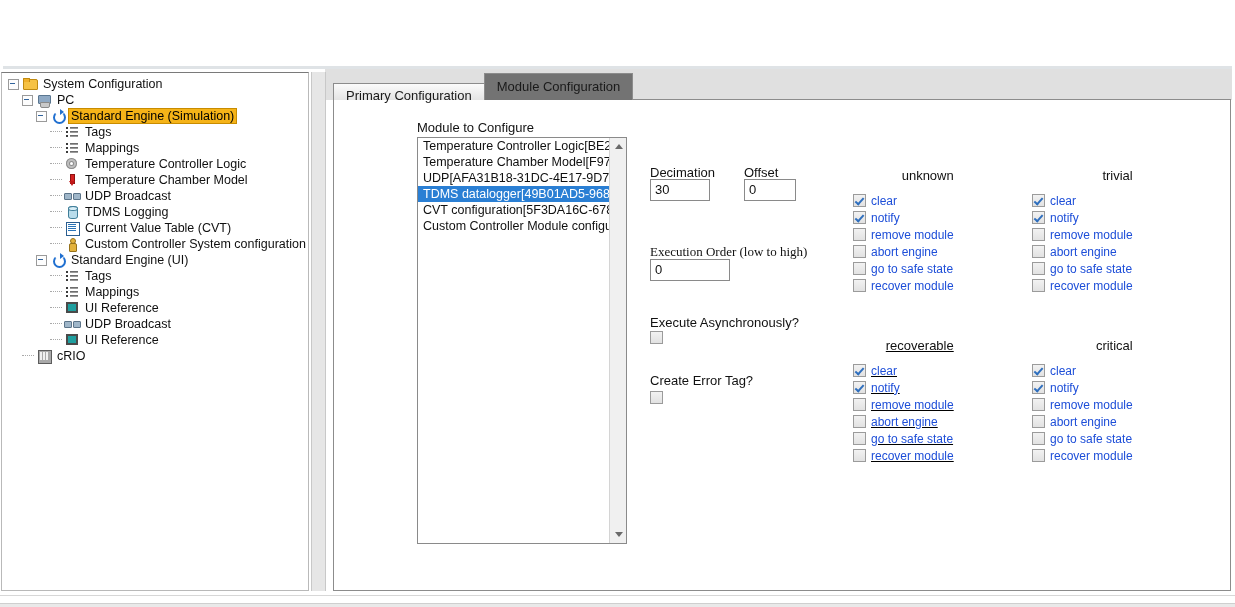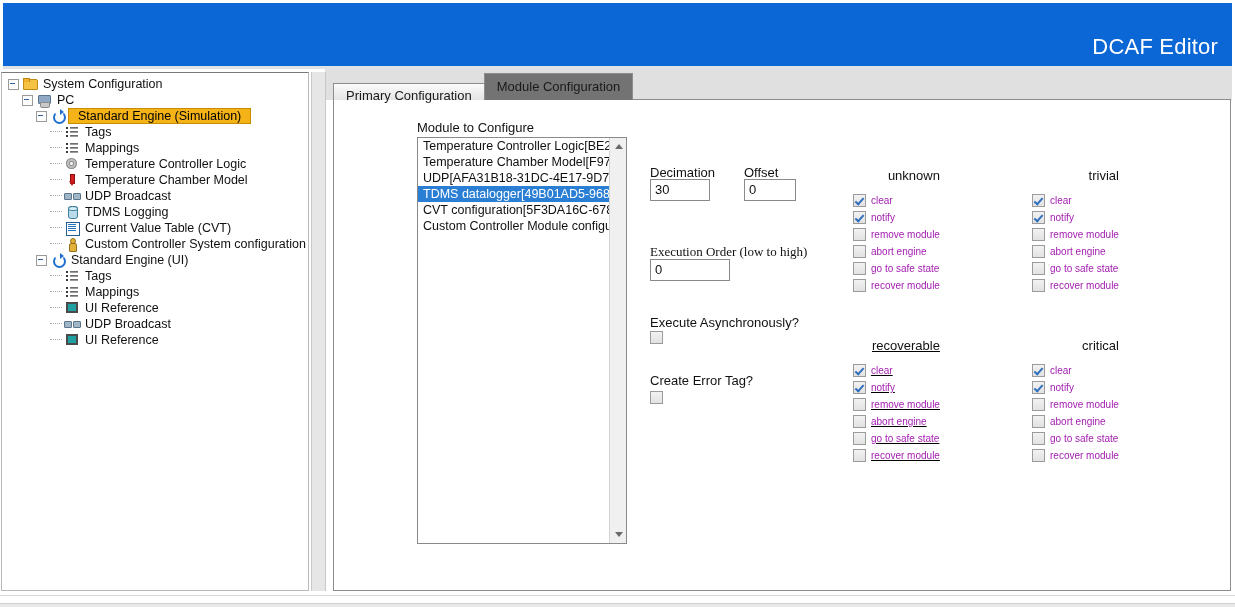--- a/index.html
+++ b/index.html
@@ -74,21 +74,21 @@
     white-space: nowrap;
     font-size: 12.5px;
     color: #101010;
     display: flex;
     align-items: center;
   }
   .tree-row .label { padding-left: 3px; }
   .tree-row.selected .label {
     background: #f5b318;
     color: #000;
-    padding: 0 10px;
+    padding: 0 3px;
     box-shadow: 0 0 0 1px #c88c00 inset;
   }
 
   .expander {
     width: 9px; height: 9px;
     border: 1px solid #9a9a9a;
     background: #fdfdfd;
     position: relative;
     flex: 0 0 auto;
     margin-right: 3px;
@@ -383,22 +383,22 @@
   .grp-row .cb.checked::after {
     content: "";
     position: absolute;
     left: 3px; top: 1px;
     width: 3px; height: 7px;
     border: solid #2f6fbe;
     border-width: 0 2px 2px 0;
     transform: rotate(42deg);
   }
   .grp-row .cb-label {
-    font-size: 10px;
-    color: #a21caf;
+    font-size: 12px;
+    color: #1d4ed8;
     white-space: nowrap;
   }
   .grp {
     position: absolute;
     text-align: right;
   }
 
   
   #bottom-strip {
     position: absolute;
@@ -411,23 +411,20 @@
   #bottom-strip::after{
     content:""; position:absolute; left:0; bottom:0; width:1235px; height:3px;
     background:#e9e9e9; border-top:1px solid #cfcfcf;
   }
 </style>
 </head>
 <body>
 
 <div id="app">
 
-  <div id="header">
-    <div id="header-title">DCAF Editor</div>
-  </div>
   <div id="header-underline"></div>
 
   <div id="gray-strip"></div>
 
   <div id="tree-pane">
     <div id="tree-rows" style="padding-top: 3px;">
         <div class="tree-row">
           <div class="spacer" style="width: 6px;"></div>
           <div class="expander"></div>
           <div class="ic ic-folder"></div>
@@ -521,20 +518,26 @@
           <div class="spacer" style="width: 48px;"></div>
           <div class="dotline"></div>
           <div class="ic ic-udp"></div>
           <span class="label">UDP Broadcast</span>
         </div>
         <div class="tree-row">
           <div class="spacer" style="width: 48px;"></div>
           <div class="dotline"></div>
           <div class="ic ic-ui"></div>
           <span class="label">UI Reference</span>
+        </div>
+        <div class="tree-row">
+          <div class="spacer" style="width: 20px;"></div>
+          <div class="dotline"></div>
+          <div class="ic ic-crio"></div>
+          <span class="label">cRIO</span>
         </div>
       </div>
   </div>
 
   <div id="splitter"></div>
 
   <div id="tabs">
       <div class="tab inactive">Primary Configuration</div>
       <div class="tab active">Module Configuration</div>
     </div>

